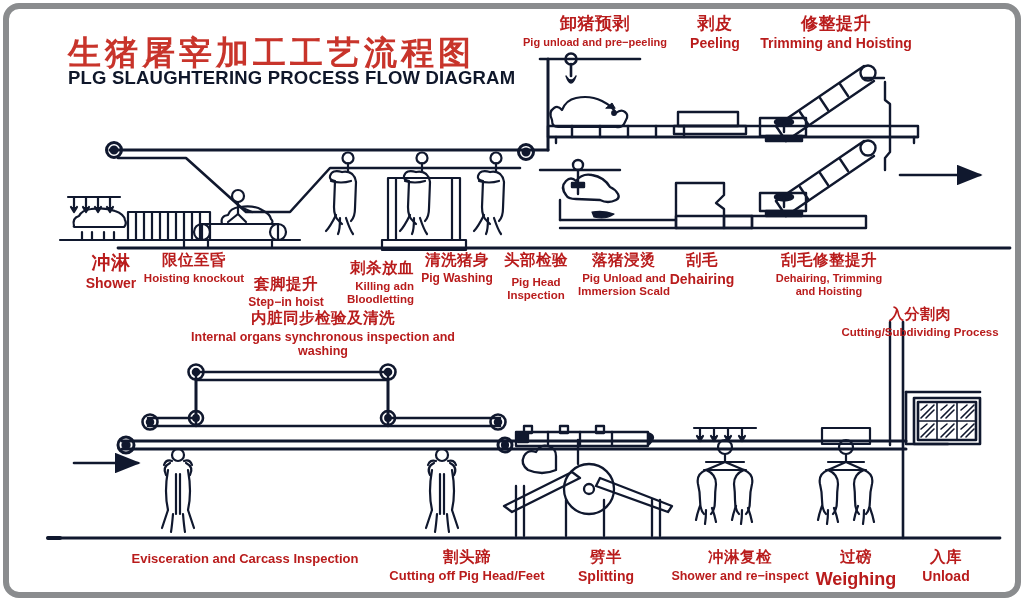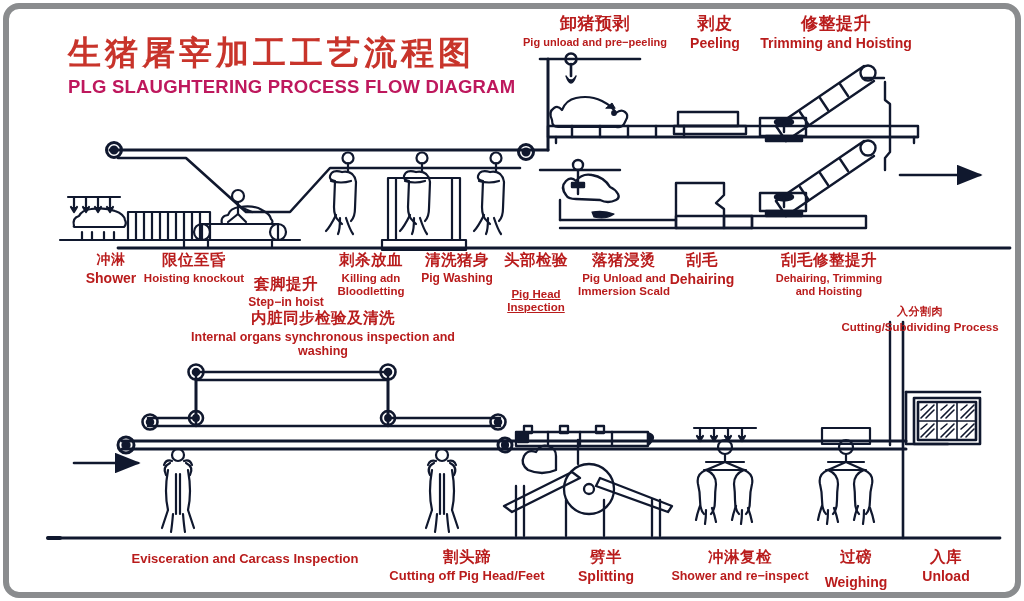--- a/index.html
+++ b/index.html
@@ -60,22 +60,21 @@
     font-size: 33px;
     letter-spacing: 4px;
     color: #c8342b;
     line-height: 1;
   }
   #title-en {
     font-family: "Liberation Sans", "DejaVu Sans", sans-serif;
     font-weight: 700;
     font-size: 18.5px;
     letter-spacing: 0.2px;
-    color: #be185d;
-    margin-top: 9px;
+    color: #0f172a;
     line-height: 1;
   }
 </style>
 </head>
 <body>
 
 <div id="page">
 
   <svg id="canvas" viewBox="0 0 1024 601">
     <defs>
@@ -420,37 +419,37 @@
 
   <div id="title-block">
     <div id="title-cn">生猪屠宰加工工艺流程图</div>
     <div id="title-en">PLG SLAUGHTERING PROCESS FLOW DIAGRAM</div>
   </div>
 
   <div id="labels-layer">
       <div class="lbl" style="left: 500px; top: 14px; width: 190px;"><div class="cn" style="font-size: 17px;">卸猪预剥</div><div class="en" style="font-size: 11px; margin-top: 3px;">Pig unload and pre−peeling</div></div>
       <div class="lbl" style="left: 672px; top: 14px; width: 86px;"><div class="cn" style="font-size: 17px;">剥皮</div><div class="en" style="font-size: 14px; margin-top: 3px;">Peeling</div></div>
       <div class="lbl" style="left: 742px; top: 14px; width: 188px;"><div class="cn" style="font-size: 17px;">修整提升</div><div class="en" style="font-size: 14px; margin-top: 3px;">Trimming and Hoisting</div></div>
-      <div class="lbl" style="left: 78px; top: 252px; width: 66px;"><div class="cn" style="font-size: 14px;">冲淋</div><div class="en" style="font-size: 14px; margin-top: 3px;">Shower</div></div>
+      <div class="lbl" style="left: 78px; top: 252px; width: 66px;"><div class="cn" style="font-size: 19px;">冲淋</div><div class="en" style="font-size: 14px; margin-top: 3px;">Shower</div></div>
       <div class="lbl" style="left: 142px; top: 252px; width: 104px;"><div class="cn" style="font-size: 15.5px;">限位至昏</div><div class="en" style="font-size: 11.5px; margin-top: 3px;">Hoisting knockout</div></div>
       <div class="lbl" style="left: 240px; top: 252px; width: 92px;"><div class="cn" style="font-size: 15.5px; margin-top: 24px;">套脚提升</div><div class="en" style="font-size: 12px; margin-top: 3px;">Step−in hoist</div></div>
-      <div class="lbl" style="left: 328px; top: 252px; width: 86px;"><div class="cn" style="font-size: 15.5px;">刺杀放血</div><div class="en" style="font-size: 11.5px; margin-top: 3px;">Killing adn
+      <div class="lbl" style="left: 328px; top: 260px; width: 86px; text-align: right;"><div class="cn" style="font-size: 15.5px;">刺杀放血</div><div class="en" style="font-size: 11.5px; margin-top: 3px;">Killing adn
 Bloodletting</div></div>
       <div class="lbl" style="left: 412px; top: 252px; width: 90px;"><div class="cn" style="font-size: 15.5px;">清洗猪身</div><div class="en" style="font-size: 12px; margin-top: 3px;">Pig Washing</div></div>
-      <div class="lbl" style="left: 496px; top: 252px; width: 80px;"><div class="cn" style="font-size: 15.5px;">头部检验</div><div class="en" style="font-size: 11.5px; margin-top: 19px; text-decoration: underline;">Pig  Head
+      <div class="lbl" style="left: 496px; top: 252px; width: 80px;"><div class="cn" style="font-size: 15.5px;">头部检验</div><div class="en" style="font-size: 11.5px; margin-top: 7px;">Pig  Head
 Inspection</div></div>
       <div class="lbl" style="left: 576px; top: 252px; width: 96px;"><div class="cn" style="font-size: 15.5px;">落猪浸烫</div><div class="en" style="font-size: 11.5px; margin-top: 3px;">Pig  Unload and
 Immersion Scald</div></div>
       <div class="lbl" style="left: 662px; top: 252px; width: 80px;"><div class="cn" style="font-size: 15.5px;">刮毛</div><div class="en" style="font-size: 14px; margin-top: 3px;">Dehairing</div></div>
       <div class="lbl" style="left: 766px; top: 252px; width: 126px;"><div class="cn" style="font-size: 15.5px;">刮毛修整提升</div><div class="en" style="font-size: 11px; margin-top: 3px;">Dehairing, Trimming
 and Hoisting</div></div>
       <div class="lbl" style="left: 178px; top: 310px; width: 290px;"><div class="cn" style="font-size: 15.5px;">内脏同步检验及清洗</div><div class="en" style="font-size: 12.5px; margin-top: 3px;">Internal organs synchronous inspection and washing</div></div>
-      <div class="lbl" style="left: 840px; top: 306px; width: 160px;"><div class="cn" style="font-size: 11px;">入分割肉</div><div class="en" style="font-size: 11.5px; margin-top: 3px;">Cutting/Subdividing  Process</div></div>
+      <div class="lbl" style="left: 840px; top: 306px; width: 160px;"><div class="cn" style="font-size: 15px;">入分割肉</div><div class="en" style="font-size: 11.5px; margin-top: 3px;">Cutting/Subdividing  Process</div></div>
       <div class="lbl" style="left: 130px; top: 549px; width: 230px;"><div class="en" style="font-size: 13px; margin-top: 3px;">Evisceration and Carcass Inspection</div></div>
       <div class="lbl" style="left: 382px; top: 549px; width: 170px;"><div class="cn" style="font-size: 15.5px;">割头蹄</div><div class="en" style="font-size: 13px; margin-top: 3px;">Cutting off Pig Head/Feet</div></div>
       <div class="lbl" style="left: 562px; top: 549px; width: 88px;"><div class="cn" style="font-size: 15.5px;">劈半</div><div class="en" style="font-size: 14px; margin-top: 3px;">Splitting</div></div>
       <div class="lbl" style="left: 664px; top: 549px; width: 152px;"><div class="cn" style="font-size: 15.5px;">冲淋复检</div><div class="en" style="font-size: 12.5px; margin-top: 3px;">Shower and re−inspect</div></div>
-      <div class="lbl" style="left: 814px; top: 549px; width: 84px;"><div class="cn" style="font-size: 15.5px;">过磅</div><div class="en" style="font-size: 14px; margin-top: 9px;">Weighing</div></div>
+      <div class="lbl" style="left: 814px; top: 549px; width: 84px;"><div class="cn" style="font-size: 15.5px;">过磅</div><div class="en" style="font-size: 18px; margin-top: 3px;">Weighing</div></div>
       <div class="lbl" style="left: 908px; top: 549px; width: 76px;"><div class="cn" style="font-size: 15.5px;">入库</div><div class="en" style="font-size: 14px; margin-top: 3px;">Unload</div></div>
     </div>
 
   <div id="frame"></div>
 </div>
 
 </body></html>

